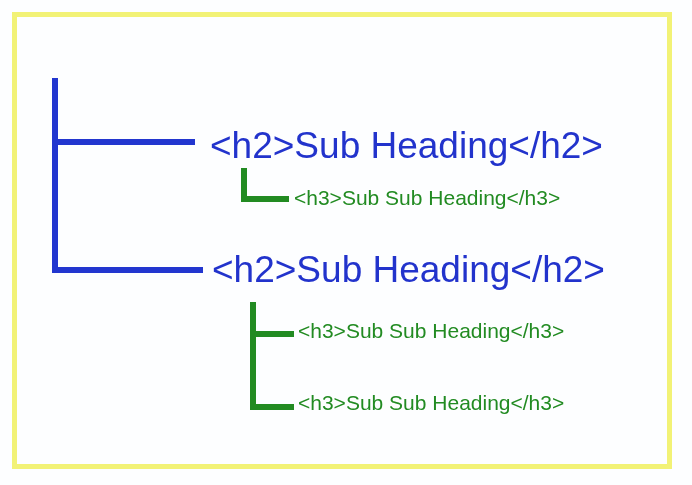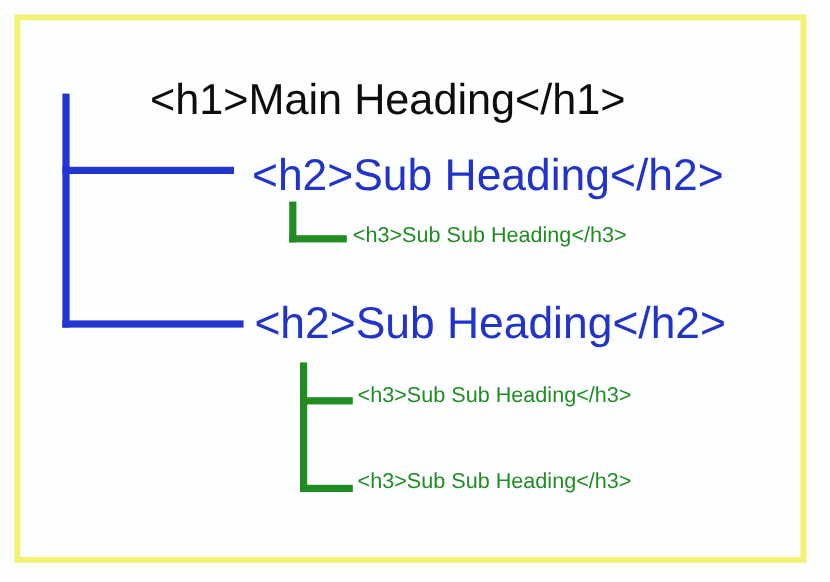--- a/index.html
+++ b/index.html
@@ -34,21 +34,21 @@
   .node.h1 {
     color: var(--h1-text, #0d0d0d);
     font-size: 36px;
   }
   .node.h2 {
     color: var(--h2-text, #2233cc);
     font-size: 37px;
   }
   .node.h3 {
     color: var(--h3-text, #228b22);
-    font-size: 18px;
+    font-size: 21px;
   }
   .line {
     position: absolute;
   }
   .line.blue { background: var(--connector-blue, #2233cc); }
   .line.green { background: var(--connector-green, #228b22); }
 </style>
 </head>
 <body>
 
@@ -60,20 +60,19 @@
   <div class="line blue" style="left:52px; top:139px; width:143px; height:6px;"></div>
   <div class="line blue" style="left:52px; top:267px; width:151px; height:6px;"></div>
 
   <div class="line green" style="left:241px; top:168px; width:6px;  height:34px;"></div>
   <div class="line green" style="left:241px; top:196px; width:48px; height:6px;"></div>
 
   <div class="line green" style="left:250px; top:302px; width:6px;  height:108px;"></div>
   <div class="line green" style="left:250px; top:331px; width:44px; height:6px;"></div>
   <div class="line green" style="left:250px; top:404px; width:44px; height:6px;"></div>
 
-  <div class="node h1" style="left:125px; top:62px;">&lt;h1&gt;Main Heading&lt;/h1&gt;</div>
   <div class="node h2" style="left:210px; top:125px;">&lt;h2&gt;Sub Heading&lt;/h2&gt;</div>
   <div class="node h3" style="left:294px; top:186px;">&lt;h3&gt;Sub Sub Heading&lt;/h3&gt;</div>
   <div class="node h2" style="left:212px; top:249px;">&lt;h2&gt;Sub Heading&lt;/h2&gt;</div>
   <div class="node h3" style="left:298px; top:319px;">&lt;h3&gt;Sub Sub Heading&lt;/h3&gt;</div>
   <div class="node h3" style="left:298px; top:391px;">&lt;h3&gt;Sub Sub Heading&lt;/h3&gt;</div>
 
 </div>
 
 </body></html>

